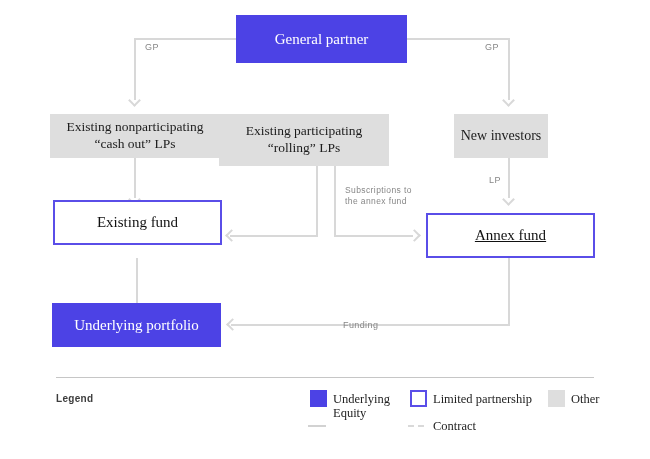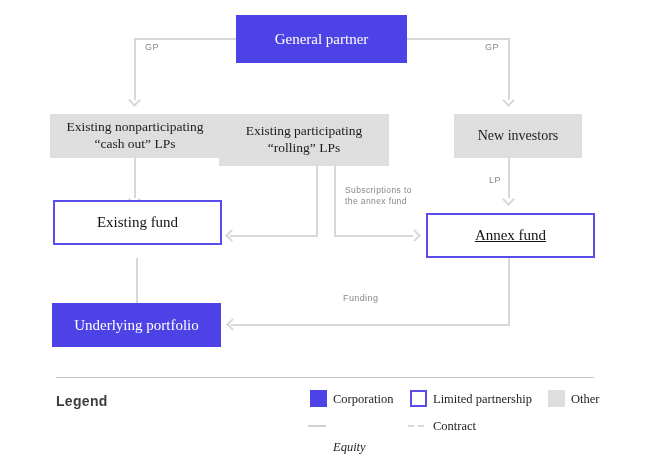--- a/index.html
+++ b/index.html
@@ -24,21 +24,21 @@
   .chev.right{border-bottom:none;border-left:none;}
   
   .elabel{
     position:absolute;font-family:"Liberation Sans", sans-serif;
     font-size:9px;color:#878787;letter-spacing:0.4px;line-height:11px;
   }
   
   .divider{position:absolute;left:56px;top:377px;width:538px;height:1px;background:#c6c6c6;}
   .legend-title{
     position:absolute;left:56px;top:393px;font-family:"Liberation Sans", sans-serif;
-    font-size:14px;font-weight:bold;color:#3d3d3d;letter-spacing:0.3px;
+    font-size:10px;font-weight:bold;color:#3d3d3d;letter-spacing:0.3px;
   }
   .swatch{position:absolute;width:17px;height:17px;box-sizing:border-box;}
   .swatch.corp{background:var(--accent);}
   .swatch.lp{background:#fff;border:2px solid var(--accentBorder);}
   .swatch.other{background:var(--boxgray);}
   .lg-label{position:absolute;font-size:12.5px;color:#232323;}
   .lg-line{position:absolute;height:2px;background:#d2d2d2;}
   .dash{position:absolute;width:6px;height:2px;background:#d9d9d9;}
 </style>
 </head>
@@ -74,68 +74,68 @@
   <div class="line" style="left:231px;top:324px;width:279px;height:2px;"></div>
   <div class="chev left" style="left:228px;top:320px;"></div>
 
   <div class="elabel" style="left:145px;top:42px;">GP</div>
   <div class="elabel" style="left:485px;top:42px;">GP</div>
   <div class="elabel" style="left:489px;top:175px;">LP</div>
   <div class="elabel" style="left:345px;top:185px;font-size:8.5px;">
     <div>Subscriptions to</div>
     <div>the annex fund</div>
   </div>
-  <div class="elabel" style="left:305px;top:293px;padding-left:38px;">Funding</div>
+  <div class="elabel" style="left:305px;top:320px;padding-left:38px;">Funding</div>
 
   <div class="node blue" style="left:236px;top:15px;width:171px;height:48px;">
     <span>General partner</span>
   </div>
 
   <div class="node gray" style="left:50px;top:114px;width:170px;height:44px;">
     <span>
       <span style="display:block;">Existing nonparticipating</span>
       <span style="display:block;">“cash out” LPs</span>
     </span>
   </div>
 
   <div class="node gray" style="left:219px;top:114px;width:170px;height:52px;">
     <span>
       <span style="display:block;">Existing participating</span>
       <span style="display:block;">“rolling” LPs</span>
     </span>
   </div>
 
-  <div class="node gray" style="left:454px;top:114px;width:128px;height:44px;font-size:14px;">
+  <div class="node gray" style="left:454px;top:114px;width:94px;height:44px;font-size:14px;">
     <span>New investors</span>
   </div>
 
   <div class="node outline" style="left:53px;top:200px;width:169px;height:45px;">
     <span>Existing fund</span>
   </div>
 
   <div class="node outline" style="left:426px;top:213px;width:169px;height:45px;text-decoration:underline;">
     <span>Annex fund</span>
   </div>
 
   <div class="node blue" style="left:52px;top:303px;width:169px;height:44px;">
     <span>Underlying portfolio</span>
   </div>
 
   <div class="divider"></div>
   <div class="legend-title">Legend</div>
 
   <div class="swatch corp" style="left:310px;top:390px;"></div>
-  <div class="lg-label" style="left:333px;top:392px;">Corporation</div>
+  <div class="lg-label" style="left:333px;top:392px;">Underlying</div>
 
   <div class="swatch lp" style="left:410px;top:390px;"></div>
   <div class="lg-label" style="left:433px;top:392px;">Limited partnership</div>
 
   <div class="swatch other" style="left:548px;top:390px;"></div>
   <div class="lg-label" style="left:571px;top:392px;">Other</div>
 
   <div class="lg-line" style="left:308px;top:425px;width:18px;"></div>
-  <div class="lg-label" style="left:333px;top:440px;font-style:italic;">Equity</div>
+  <div class="lg-label" style="left:333px;top:406px;">Equity</div>
 
   <div class="dash" style="left:408px;top:425px;"></div>
   <div class="dash" style="left:418px;top:425px;"></div>
   <div class="lg-label" style="left:433px;top:419px;">Contract</div>
 
 </div>
 
 </body></html>

